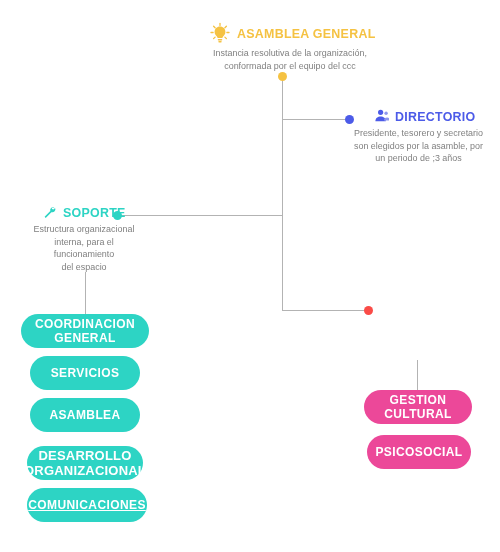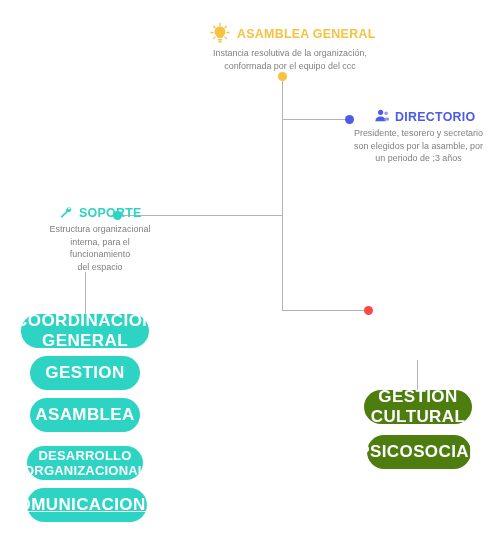--- a/index.html
+++ b/index.html
@@ -79,27 +79,27 @@
   .pill {
     position: absolute;
     height: 34px;
     border-radius: 17px;
     display: flex;
     align-items: center;
     justify-content: center;
     color: #ffffff;
     font-family: "Liberation Sans Narrow", "Liberation Sans", sans-serif;
     font-weight: bold;
-    font-size: 17px;
+    font-size: 12px;
     letter-spacing: 0.4px;
     text-align: center;
     padding: 0 8px;
   }
   .pill.teal { background: #2DD4C4; }
-  .pill.red  { background: #4d7c0f; }
+  .pill.red  { background: #ec4899; }
   .pill.small { font-size: 13px; letter-spacing: 0.2px; }
 </style>
 </head>
 <body>
 
 <div id="chart">
 
   <div class="line v" style="left:282px; top:76px; height:235px;"></div>
 
   <div class="line h" style="left:282px; top:119px; width:63px;"></div>
@@ -155,40 +155,40 @@
       </span>
       <span class="node-title c-blue">DIRECTORIO</span>
     </div>
     <div class="node-desc" style="margin-top:3px;">
       <div>Presidente, tesorero y secretario</div>
       <div>son elegidos por la asamble, por</div>
       <div>un periodo de ;3 años</div>
     </div>
   </div>
 
-  <div class="node" style="left:20px; top:205px; width:160px;">
+  <div class="node" style="left:4px; top:205px; width:160px;">
     <div class="node-head" style="justify-content:flex-start; padding-left:38px;">
       <span class="icon">
         <svg width="15" height="15" viewBox="0 0 15 15">
           <path d="M12.6 2.4a3.1 3.1 0 0 0-4.3 3.7L2.6 11.8l1.1 1.1 5.7-5.7a3.1 3.1 0 0 0 3.7-4.3L11.4 4.4 10 4.1 9.7 2.7z" fill="#2DD4C4"></path>
         </svg>
       </span>
       <span class="node-title c-teal">SOPORTE</span>
     </div>
     <div class="node-desc" style="margin-top:3px;">
       <div>Estructura organizacional</div>
       <div>interna, para el</div>
       <div>funcionamiento</div>
       <div>del espacio</div>
     </div>
   </div>
 
 
   <div class="pill teal" style="left:21px; top:314px; width:128px;">COORDINACION GENERAL</div>
-  <div class="pill teal" style="left:30px; top:356px; width:110px;">GESTION</div>
+  <div class="pill teal" style="left:30px; top:356px; width:110px;">SERVICIOS</div>
   <div class="pill teal" style="left:30px; top:398px; width:110px;">ASAMBLEA</div>
   <div class="pill teal small" style="left:27px; top:446px; width:116px;">DESARROLLO ORGANIZACIONAL</div>
   <div class="pill teal" style="left:27px; top:488px; width:120px;text-decoration:underline;">COMUNICACIONES</div>
 
   <div class="pill red" style="left:364px; top:390px; width:108px;">GESTION CULTURAL</div>
   <div class="pill red" style="left:367px; top:435px; width:104px;">PSICOSOCIAL</div>
 
 </div>
 
 </body></html>

